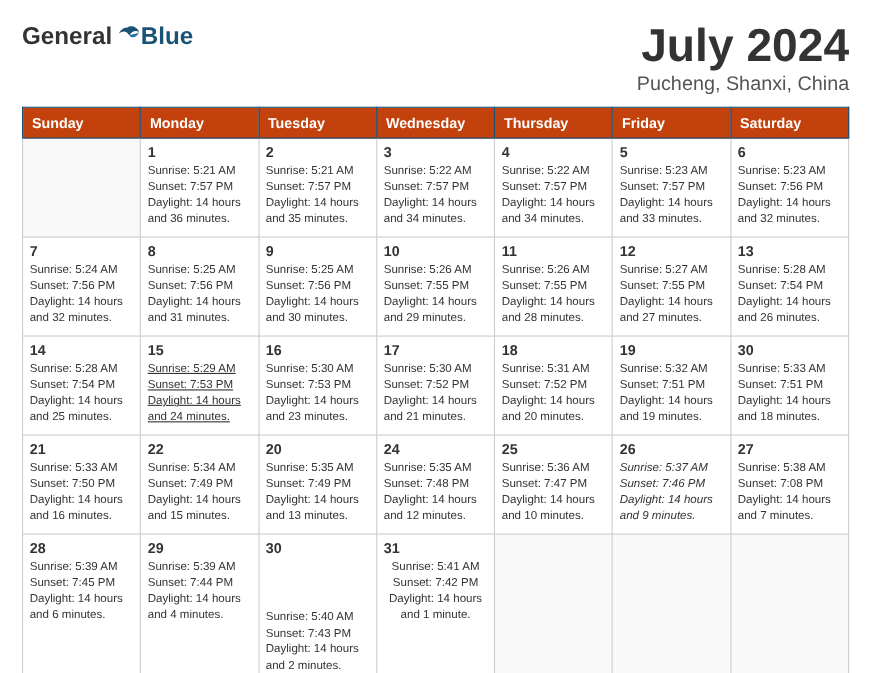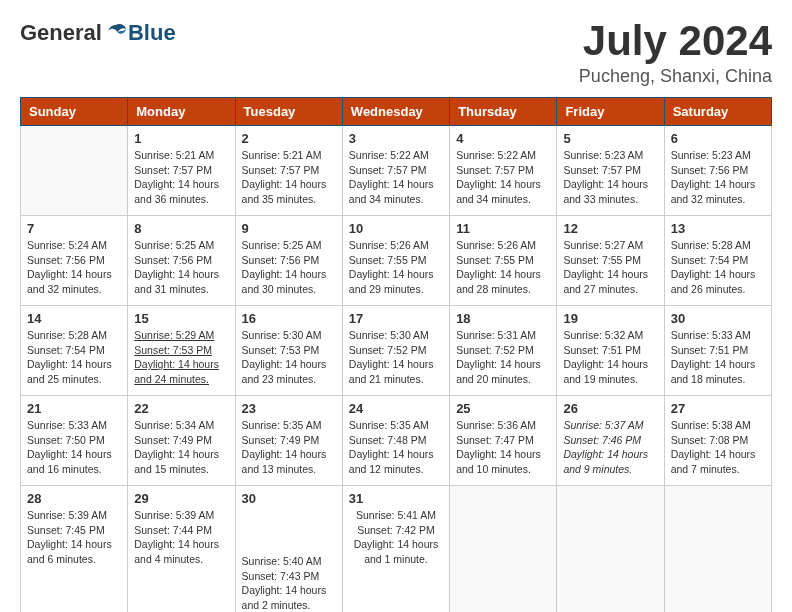--- a/index.html
+++ b/index.html
@@ -280,21 +280,21 @@
 and 16 minutes.</div>
         </td>
         <td>
           <div class="day-number">22</div>
           <div class="cell-info" style="white-space: pre-line;">Sunrise: 5:34 AM
 Sunset: 7:49 PM
 Daylight: 14 hours
 and 15 minutes.</div>
         </td>
         <td>
-          <div class="day-number">23</div>
+          <div class="day-number">20</div>
           <div class="cell-info" style="white-space: pre-line;">Sunrise: 5:35 AM
 Sunset: 7:49 PM
 Daylight: 14 hours
 and 13 minutes.</div>
         </td>
         <td>
           <div class="day-number">24</div>
           <div class="cell-info" style="white-space: pre-line;">Sunrise: 5:35 AM
 Sunset: 7:48 PM
 Daylight: 14 hours

